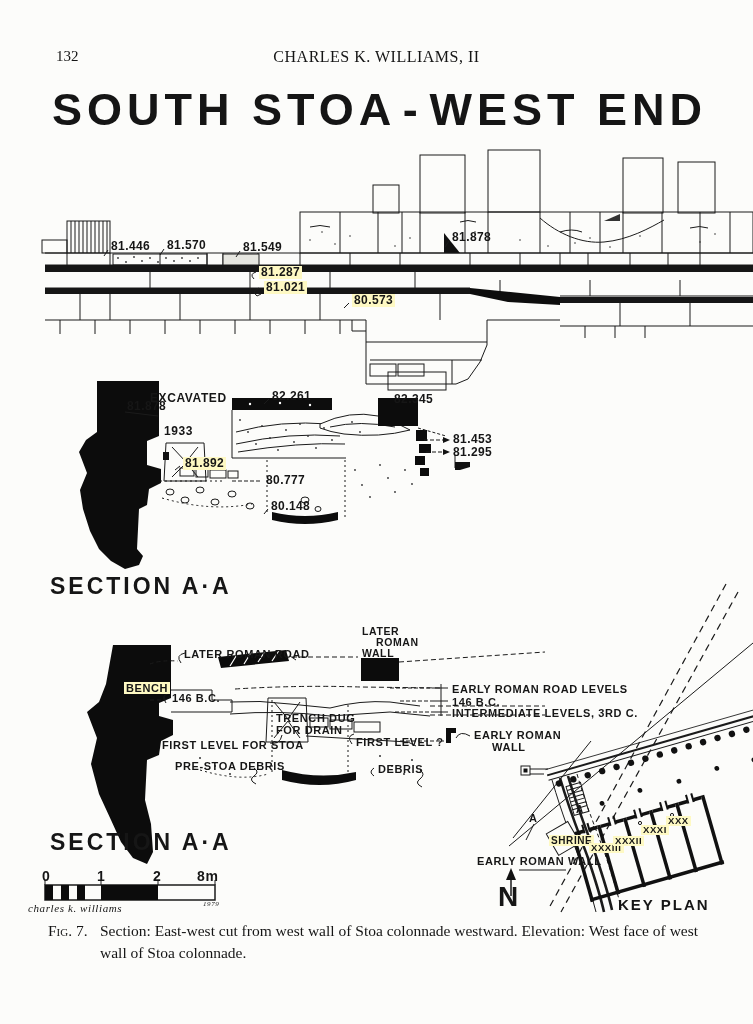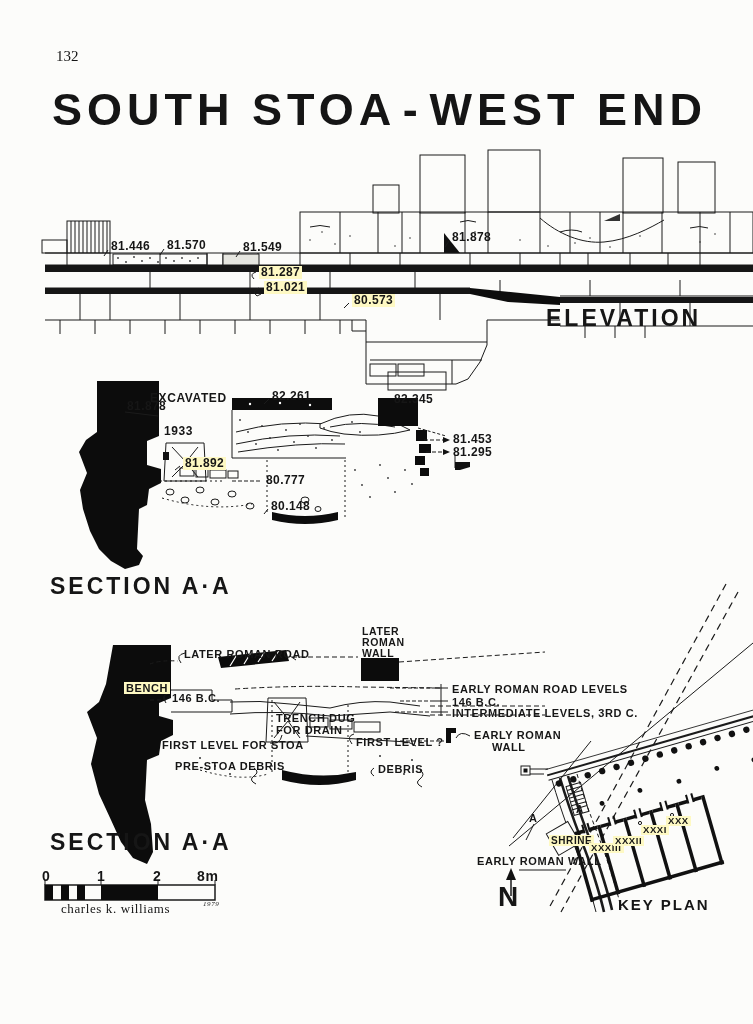--- a/index.html
+++ b/index.html
@@ -336,51 +336,51 @@
       <g fill="#0c0c0c" stroke="none">
         <rect x="45" y="885" width="8" height="15"></rect>
           <rect x="61" y="885" width="8" height="15"></rect>
         <rect x="77" y="885" width="8" height="15"></rect>
           <rect x="101" y="885" width="57" height="15"></rect>
       </g>
     </g>
   </svg>
 
   <div class="pageno serif">132</div>
+  <div class="runhead serif">CHARLES K. WILLIAMS, II</div>
 
   <div class="title-row">
     <span>SOUTH STOA</span>
     <span>-</span>
     <span>WEST END</span>
   </div>
 
   <div class="lbl spot" style="left:111px;top:240px">81.446</div>
   <div class="lbl spot" style="left:167px;top:239px">81.570</div>
   <div class="lbl spot" style="left:243px;top:241px">81.549</div>
   <div class="lbl spot" style="left:452px;top:231px">81.878</div>
   <div class="lbl spot wbg" style="left:259px;top:266px">81.287</div>
   <div class="lbl spot wbg" style="left:264px;top:281px">81.021</div>
   <div class="lbl spot wbg" style="left:352px;top:294px">80.573</div>
-  <div class="lbl hdr" style="left:546px;top:306px">ELEVATION</div>
 
   <div class="lbl spot" style="left:127px;top:400px">81.878</div>
   <div class="lbl" style="left:150px;top:392px;font-size:12px">EXCAVATED</div>
   <div class="lbl" style="left:164px;top:425px;font-size:12px">1933</div>
   <div class="lbl spot" style="left:272px;top:390px">82.261</div>
   <div class="lbl spot" style="left:394px;top:393px">82.345</div>
   <div class="lbl spot wbg" style="left:183px;top:457px">81.892</div>
   <div class="lbl spot" style="left:266px;top:474px">80.777</div>
   <div class="lbl spot" style="left:271px;top:500px">80.148</div>
   <div class="lbl spot" style="left:453px;top:433px">81.453</div>
   <div class="lbl spot" style="left:453px;top:446px">81.295</div>
   <div class="lbl hdr" style="left:50px;top:574px">SECTION A·A</div>
 
   <div class="lbl" style="left:184px;top:648px">LATER ROMAN ROAD</div>
   <div class="lbl" style="left:362px;top:626px;font-size:10.5px">LATER</div>
-  <div class="lbl" style="left:362px;top:637px;font-size:10.5px">ROMAN</div>
+  <div class="lbl" style="left:376px;top:637px;font-size:10.5px">ROMAN</div>
   <div class="lbl" style="left:362px;top:648px;font-size:10.5px">WALL</div>
   <div class="lbl wbg" style="left:124px;top:682px">BENCH</div>
   <div class="lbl" style="left:172px;top:692px">146 B.C.</div>
   <div class="lbl" style="left:276px;top:712px">TRENCH DUG</div>
   <div class="lbl" style="left:276px;top:724px">FOR DRAIN</div>
   <div class="lbl" style="left:162px;top:739px">FIRST LEVEL FOR STOA</div>
   <div class="lbl" style="left:356px;top:736px">FIRST LEVEL ?</div>
   <div class="lbl" style="left:175px;top:760px">PRE-STOA DEBRIS</div>
   <div class="lbl" style="left:378px;top:763px">DEBRIS</div>
   <div class="lbl" style="left:452px;top:683px">EARLY ROMAN ROAD LEVELS</div>
@@ -398,17 +398,21 @@
   <div class="lbl" style="left:477px;top:855px">EARLY ROMAN WALL</div>
   <div class="lbl" style="left:529px;top:812px;font-size:11px">A</div>
   <div class="lbl" style="left:576px;top:804px;font-size:10px">A</div>
   <div class="lbl" style="left:498px;top:882px;font-size:28px">N</div>
   <div class="lbl" style="left:618px;top:897px;font-size:15px;letter-spacing:2px">KEY PLAN</div>
 
   <div class="lbl" style="left:42px;top:869px;font-size:14px">0</div>
   <div class="lbl" style="left:97px;top:869px;font-size:14px">1</div>
   <div class="lbl" style="left:153px;top:869px;font-size:14px">2</div>
   <div class="lbl" style="left:197px;top:869px;font-size:14px">8m</div>
-  <div class="lbl serif" style="left:61px;top:902px;font-size:13px;font-weight:normal">charles k. williams</div>
+  <div class="lbl serif" style="left:28px;top:902px;font-size:11px;font-style:italic;font-weight:normal">charles k. williams</div>
   <div class="lbl serif" style="left:203px;top:901px;font-size:7px;font-style:italic;font-weight:normal">1979</div>
 
+  <div class="caption serif">
+    <span class="figlab">Fig. 7.</span>
+    <span class="captext">Section: East-west cut from west wall of Stoa colonnade westward. Elevation: West face of west wall of Stoa colonnade.</span>
+  </div>
 
 </div>
 
 </body></html>

